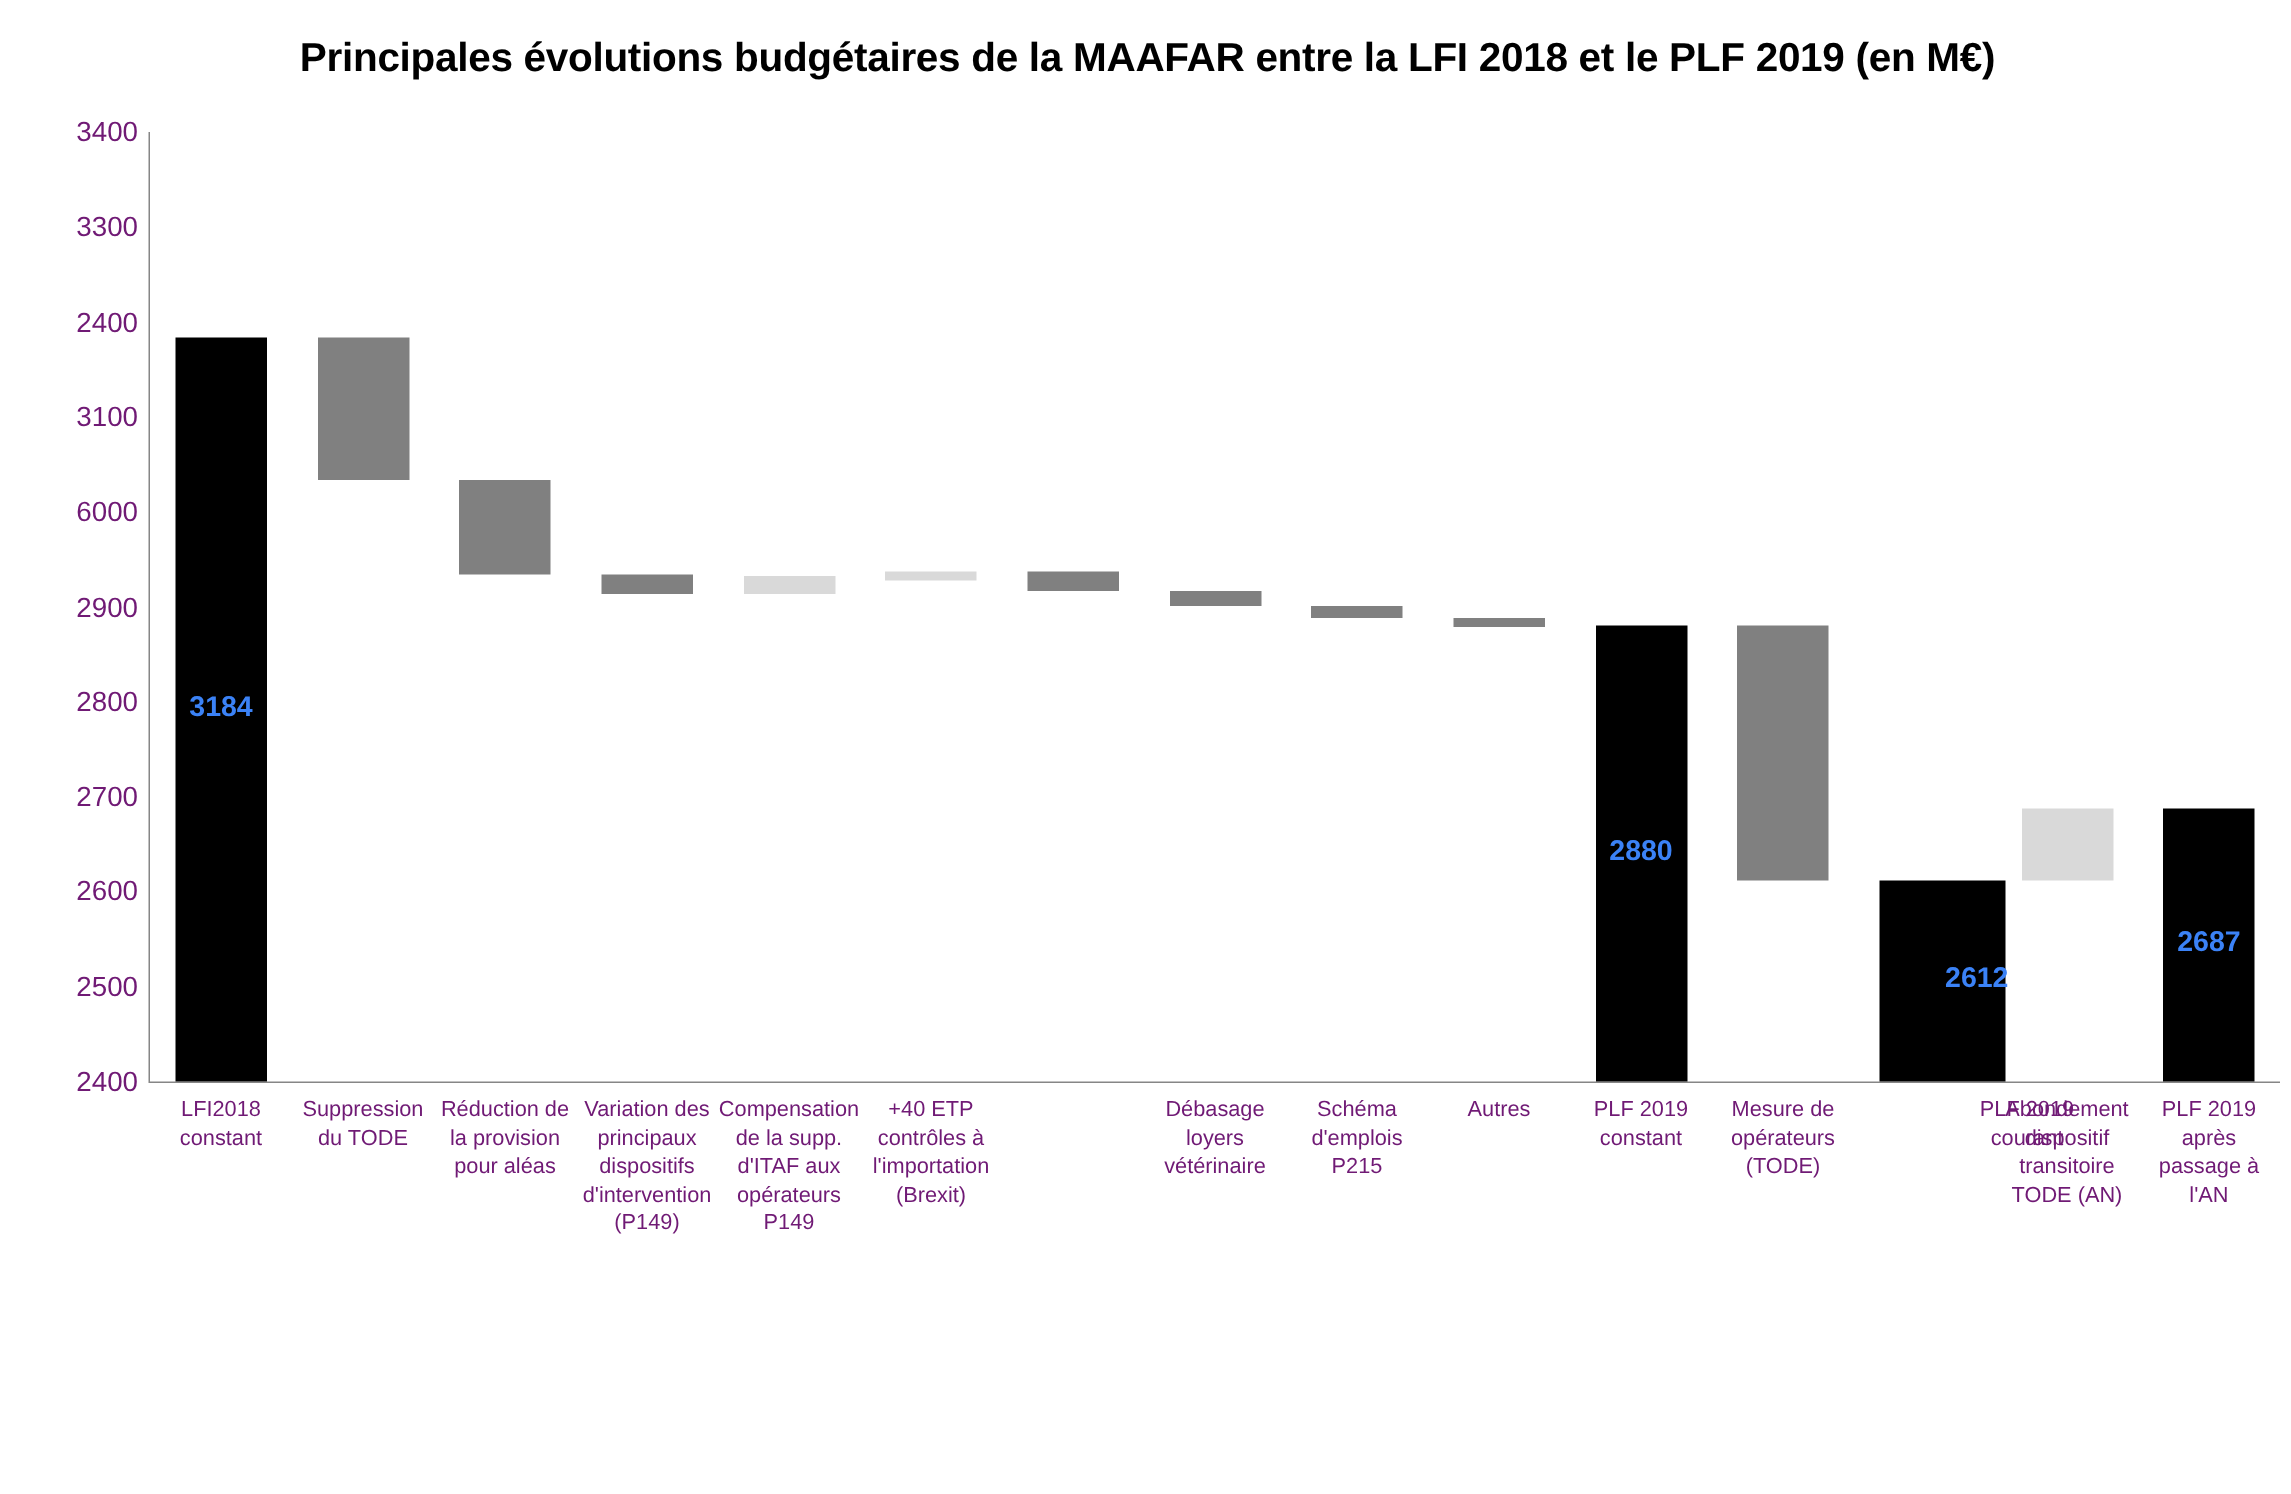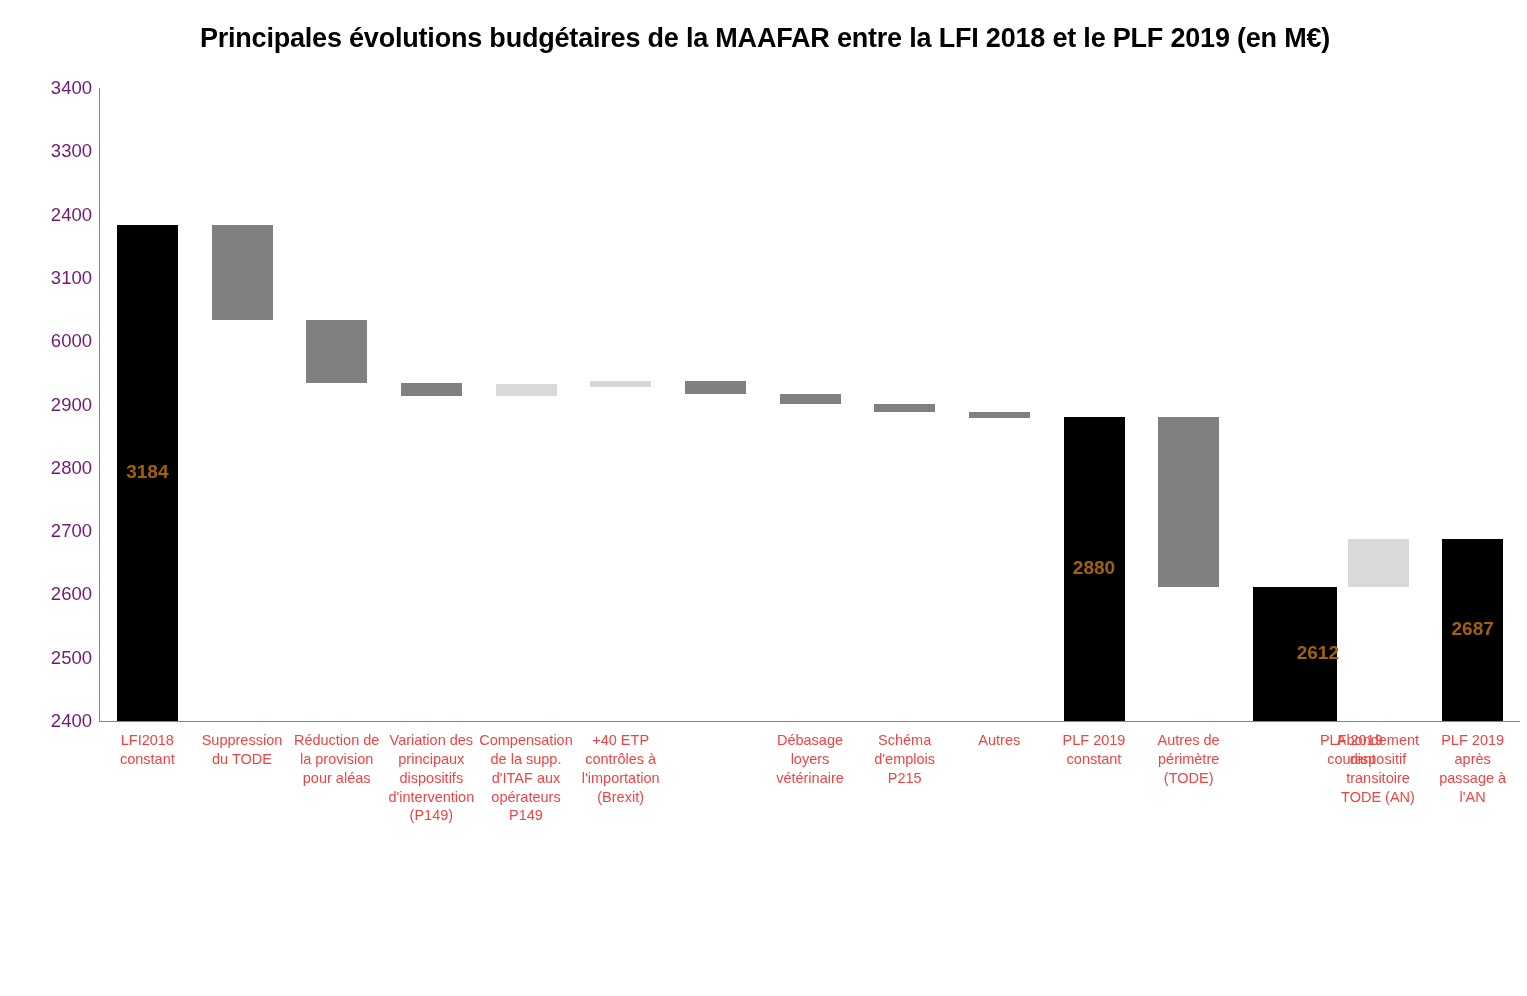--- a/index.html
+++ b/index.html
@@ -82,21 +82,21 @@
   .bar-total { background: #000000; }
   .bar-down  { background: #808080; }
   .bar-up    { background: #D9D9D9; }
 
   .bar-inner-label {
     position: absolute;
     width: 100%;
     text-align: center;
     font-size: 19px;
     font-weight: bold;
-    color: #a16207;
+    color: #3b82f6;
   }
   .bar-outer-label {
     position: absolute;
     text-align: center;
     font-size: 19px;
     font-weight: bold;
     color: #000000;
     white-space: nowrap;
   }
   
@@ -106,21 +106,21 @@
     top: 731px;
     width: 1420px;
     height: 260px;
   }
   .x-label {
     position: absolute;
     top: 0;
     text-align: center;
     font-size: 14.5px;
     line-height: 1.3;
-    color: #ef4444;
+    color: #701a75;
     word-wrap: break-word;
   }
 </style>
 </head>
 <body>
 
 <div id="chart-root">
 
   <div id="chart-title">Principales évolutions budgétaires de la MAAFAR entre la LFI 2018 et le PLF 2019 (en M€)</div>
 
@@ -182,19 +182,19 @@
       <div class="x-label" style="left: 0px; width: 94.6667px;">LFI2018 constant</div>
       <div class="x-label" style="left: 94.6667px; width: 94.6667px;">Suppression du TODE</div>
       <div class="x-label" style="left: 189.333px; width: 94.6667px;">Réduction de la provision pour aléas</div>
       <div class="x-label" style="left: 284px; width: 94.6667px;">Variation des principaux dispositifs d'intervention (P149)</div>
       <div class="x-label" style="left: 378.667px; width: 94.6667px;">Compensation de la supp. d'ITAF aux opérateurs P149</div>
       <div class="x-label" style="left: 473.333px; width: 94.6667px;">+40 ETP contrôles à l'importation (Brexit)</div>
       <div class="x-label" style="left: 662.667px; width: 94.6667px;">Débasage loyers vétérinaire</div>
       <div class="x-label" style="left: 757.333px; width: 94.6667px;">Schéma d'emplois P215</div>
       <div class="x-label" style="left: 852px; width: 94.6667px;">Autres</div>
       <div class="x-label" style="left: 946.667px; width: 94.6667px;">PLF 2019 constant</div>
-      <div class="x-label" style="left: 1041.33px; width: 94.6667px;">Autres de périmètre (TODE)</div>
+      <div class="x-label" style="left: 1041.33px; width: 94.6667px;">Mesure de opérateurs (TODE)</div>
       <div class="x-label" style="left: 1204px; width: 94.6667px;">PLF 2019 courant</div>
       <div class="x-label" style="left: 1230.67px; width: 94.6667px;">Abondement dispositif transitoire TODE (AN)</div>
       <div class="x-label" style="left: 1325.33px; width: 94.6667px;">PLF 2019 après passage à l'AN</div>
     </div>
 
 </div>
 
 </body></html>

